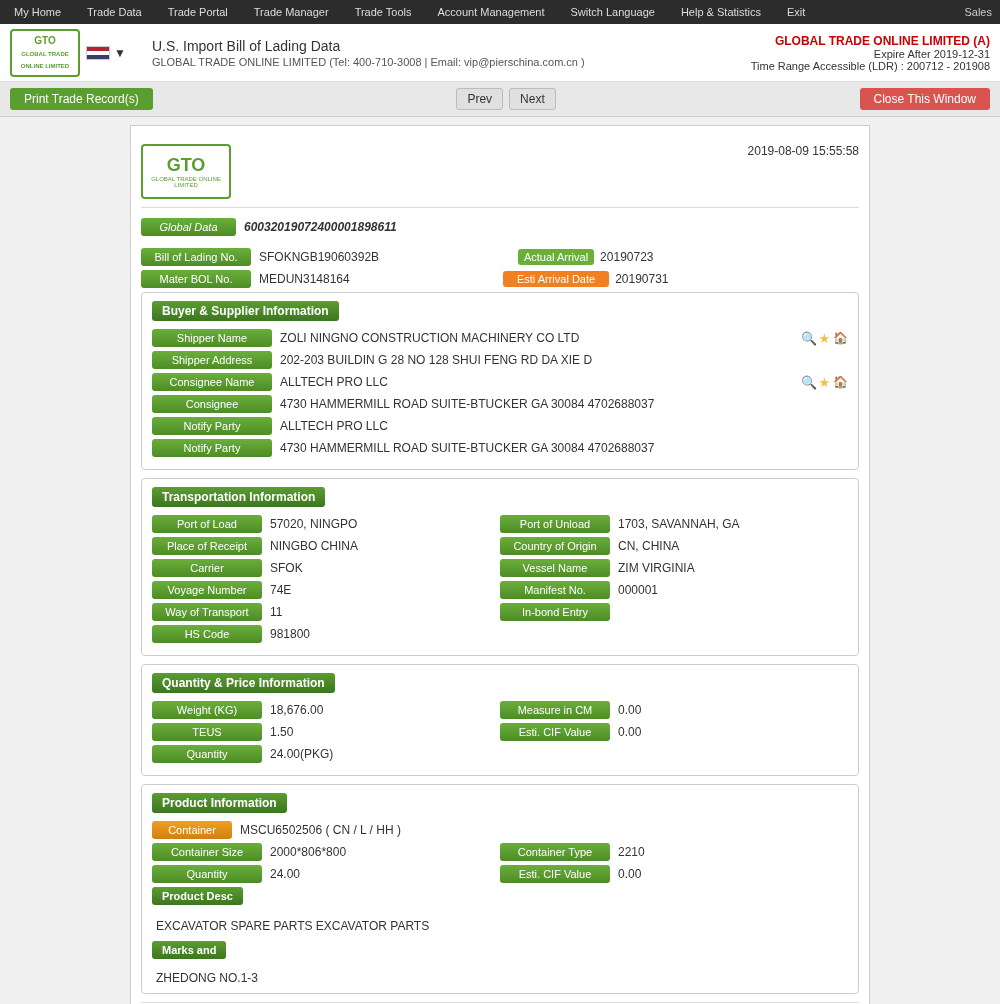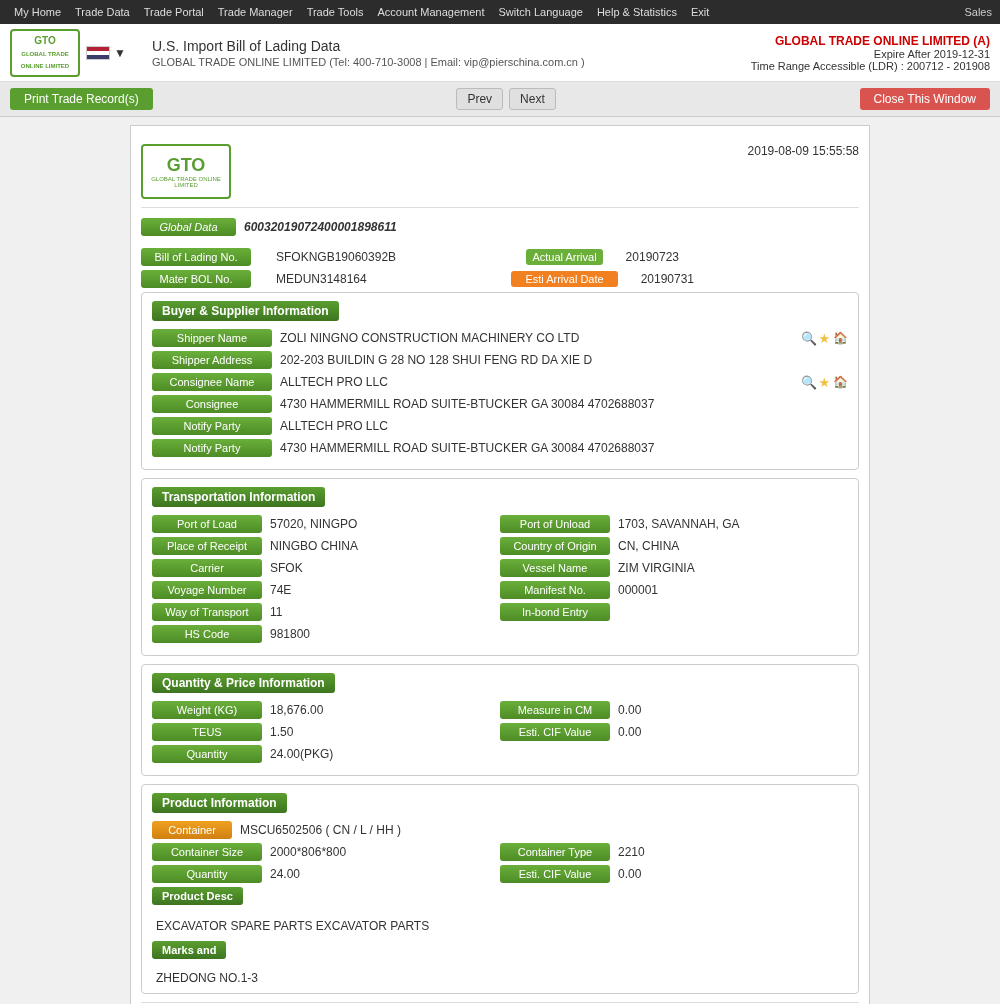--- a/index.html
+++ b/index.html
@@ -1,20 +1,20 @@
 <!DOCTYPE html>
 <html><head>
   <meta charset="utf-8">
   <style>
     * { box-sizing: border-box; margin: 0; padding: 0; }
     body { font-family: Arial, sans-serif; font-size: 12px; background: #f0f0f0; color: #333; }
 
     
     .top-nav { background: #2c2c2c; color: #ccc; display: flex; align-items: center; justify-content: space-between; padding: 0 8px; height: 24px; font-size: 11px; }
-    .top-nav-left { display: flex; gap: 2px; align-items: center; }
+    .top-nav-left { display: flex; gap: 14px; align-items: center; }
     .top-nav-item { color: #ddd; cursor: pointer; padding: 0 6px; line-height: 24px; }
     .top-nav-right { color: #ccc; }
 
     
     .header-bar { background: #fff; display: flex; align-items: center; padding: 4px 10px; border-bottom: 1px solid #ddd; height: 58px; }
     .logo-area { display: flex; align-items: center; gap: 6px; }
     .logo-box { width: 70px; height: 48px; border: 2px solid #5a9e2f; border-radius: 4px; display: flex; align-items: center; justify-content: center; }
     .logo-text { font-size: 10px; font-weight: bold; color: #5a9e2f; text-align: center; line-height: 1.2; }
     .header-center { flex: 1; padding-left: 16px; }
     .header-title { font-size: 14px; font-weight: normal; color: #333; }
@@ -31,21 +31,21 @@
     .btn-nav { background: #e0e0e0; color: #333; border: 1px solid #bbb; padding: 3px 10px; border-radius: 3px; cursor: pointer; font-size: 12px; }
     .btn-close { background: #d9534f; color: #fff; border: none; padding: 4px 14px; border-radius: 3px; cursor: pointer; font-size: 12px; }
     .doc-header { display: flex; justify-content: space-between; align-items: flex-start; padding: 8px 0; border-bottom: 1px solid #ddd; margin-bottom: 10px; }
     .doc-logo { display: flex; align-items: center; gap: 6px; }
     .doc-logo-box { width: 90px; height: 55px; border: 2px solid #5a9e2f; border-radius: 4px; display: flex; flex-direction: column; align-items: center; justify-content: center; }
     .doc-logo-gto { font-size: 18px; font-weight: bold; color: #5a9e2f; }
     .doc-logo-sub { font-size: 6px; color: #5a9e2f; text-align: center; }
     .doc-timestamp { font-size: 12px; color: #333; }
 
     
-    .info-row { display: flex; align-items: center; margin-bottom: 4px; gap: 17px; }
+    .info-row { display: flex; align-items: center; margin-bottom: 4px; }
     .label-btn { background: linear-gradient(to bottom, #6aaf3a, #4d8c25); color: #fff; padding: 3px 8px; border-radius: 3px; font-size: 11px; min-width: 110px; text-align: center; display: inline-block; margin-right: 8px; white-space: nowrap; }
     .label-btn-orange { background: linear-gradient(to bottom, #f0a020, #d08010); color: #fff; padding: 3px 8px; border-radius: 3px; font-size: 11px; min-width: 80px; text-align: center; display: inline-block; margin-right: 8px; }
     .info-value { font-size: 12px; color: #333; flex: 1; }
     .arrival-badge { background: #f08020; color: #fff; padding: 2px 14px; border-radius: 3px; font-size: 11px; margin-right: 6px; white-space: nowrap; }
     .actual-badge { background: #6aaf3a; color: #fff; padding: 2px 6px; border-radius: 3px; font-size: 11px; margin-right: 6px; white-space: nowrap; }
 
     
     .section-box { border: 1px solid #ccc; border-radius: 4px; margin-bottom: 8px; padding: 8px 10px; }
     .section-title { background: linear-gradient(to bottom, #5a9e2f, #3d7520); color: #fff; padding: 3px 10px; border-radius: 3px; font-size: 12px; font-weight: bold; display: inline-block; margin-bottom: 8px; }
 

